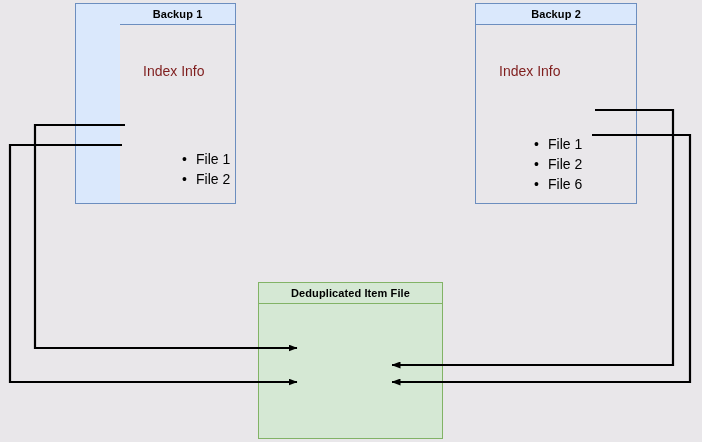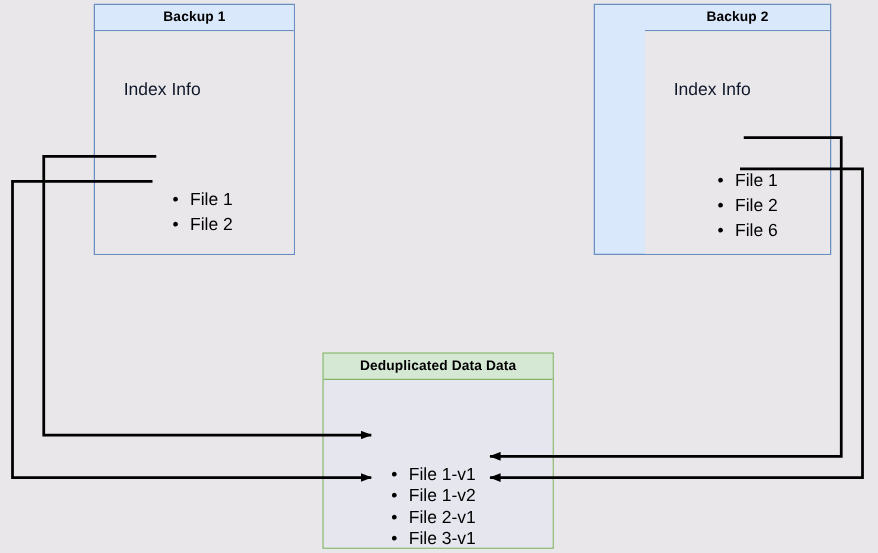--- a/index.html
+++ b/index.html
@@ -72,42 +72,42 @@
     border-bottom: 1px solid #82b366;
   }
   .green-node .node-body {
     background: #e6e6ef;
   }
   #backup1 {
     left: 75px;
     top: 3px;
     width: 161px;
     height: 201px;
+    padding-left: 44px;
   }
   #backup1 .node-body { height: 178px; }
   #backup2 {
     left: 475px;
     top: 3px;
-    width: 190px;
+    width: 162px;
     height: 201px;
-    padding-left: 40px;
   }
   #backup2 .node-body { height: 178px; }
   #dedup {
     left: 258px;
     top: 282px;
     width: 185px;
     height: 157px;
   }
   #dedup .node-body { height: 134px; }
 
   .index-label {
     position: absolute;
     font-size: 14px;
-    color: #0f172a;
+    color: #7f1d1d;
     white-space: nowrap;
   }
   #backup1 .index-label { left: 23px; top: 38px; }
   #backup2 .index-label { left: 23px; top: 38px; }
 
   .file-list {
     position: absolute;
     margin: 12px;
     padding: 0;
     list-style: none;
@@ -156,29 +156,21 @@
       <div class="index-label">Index Info</div>
       <ul class="file-list">
         <li>File 1</li>
         <li>File 2</li>
         <li>File 6</li>
       </ul>
     </div>
   </div>
 
   <div class="node green-node" id="dedup">
-    <div class="node-header">Deduplicated Data Data</div>
-    <div class="node-body">
-      <ul class="file-list">
-        <li>File 1-v1</li>
-        <li>File 1-v2</li>
-        <li>File 2-v1</li>
-        <li>File 3-v1</li>
-      </ul>
-    </div>
+    <div class="node-header">Deduplicated Item File</div>
   </div>
 
   <svg class="edges" viewBox="0 0 702 442">
     <defs>
       <marker id="arrowhead" markerWidth="9" markerHeight="7" refX="8.5" refY="3.5" orient="auto" markerUnits="userSpaceOnUse">
         <polygon points="0 0, 9 3.5, 0 7" fill="#000000"></polygon>
       </marker>
     </defs>
 
     <path d="M 125 125 L 35 125 L 35 348 L 297 348" fill="none" stroke="#000000" stroke-width="2.2" marker-end="url(#arrowhead)"></path>

